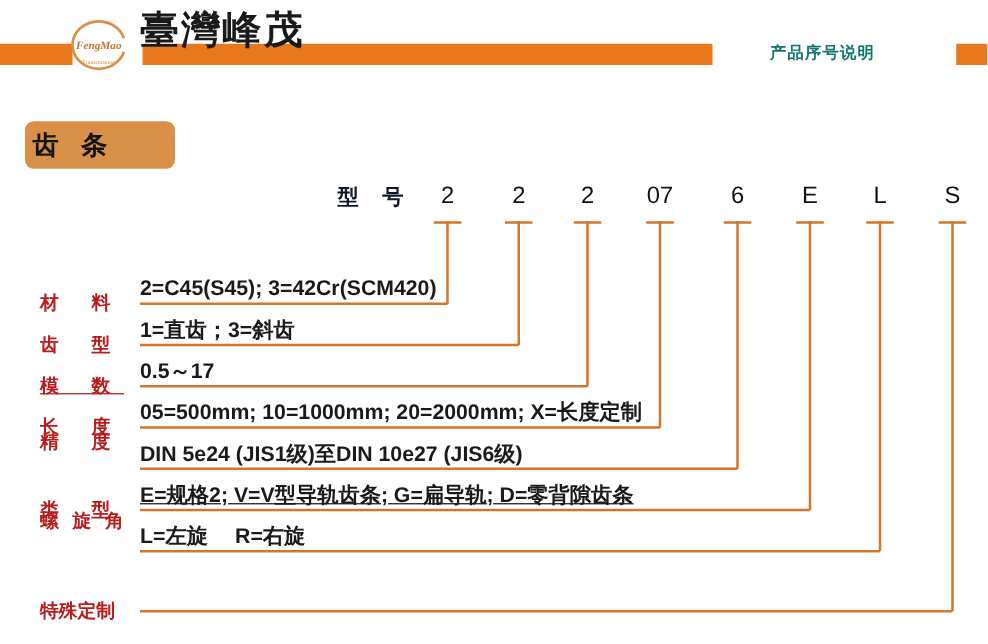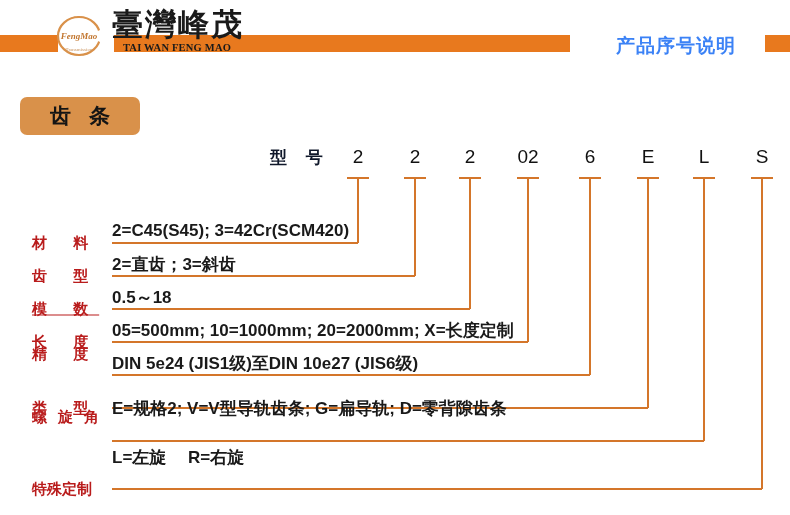--- a/index.html
+++ b/index.html
@@ -64,37 +64,36 @@
     color: #1a1a1a;
     letter-spacing: 0.2px;
     line-height: 14px;
     margin-top: 2px;
     white-space: nowrap;
   }
 
   #header-title {
     position: absolute;
     left: 616px; top: 33px;
-    font-size: 19px;
-    font-weight: bold;
-    color: #3b82f6;
+    font-size: 13px;
+    font-weight: bold;
+    color: #0f766e;
     letter-spacing: 1px;
     white-space: nowrap;
   }
 
   
   #section-title {
     position: absolute;
     left: 20px; top: 97px;
     width: 120px; height: 38px;
     background: #D9914A;
     border-radius: 7px;
     display: flex;
     align-items: center;
-    justify-content: center;
   }
   #section-title-text {
     font-size: 21px;
     font-weight: bold;
     color: #141414;
     letter-spacing: 6px;
     text-indent: 6px;
   }
 
   
@@ -175,36 +174,35 @@
         <path d="M40 11 A21 19 0 0 0 14 11" fill="none" stroke="#D9914A" stroke-width="1" stroke-dasharray="1.5,2"></path>
         <path d="M14 41 A21 19 0 0 0 40 41" fill="none" stroke="#D9914A" stroke-width="1" stroke-dasharray="1.5,2"></path>
         <path d="M48 20 a10 12 0 0 1 0 12" fill="none" stroke="#ffffff" stroke-width="7"></path>
         <text x="27" y="29" font-family="Liberation Serif, serif" font-size="9" font-style="italic" font-weight="bold" fill="#C2762F" text-anchor="middle">FengMao</text>
         <text x="27" y="41" font-family="Liberation Serif, serif" font-size="5" fill="#C9925C" text-anchor="middle">Transmission</text>
       </svg>
     </div>
 
     <div id="logo-text">
       <div id="logo-cn">臺灣峰茂</div>
-      <div id="logo-en">TAI WAN FENG MAO</div>
     </div>
 
     <div id="header-title">产品序号说明</div>
   </div>
 
   <div id="section-title">
     <span id="section-title-text">齿 条</span>
   </div>
 
   <div id="code-label">型 号</div>
   <div id="code-chars">
       <div class="code-char" style="left: 358px;">2</div>
       <div class="code-char" style="left: 415px;">2</div>
       <div class="code-char" style="left: 470px;">2</div>
-      <div class="code-char" style="left: 528px;">02</div>
+      <div class="code-char" style="left: 528px;">07</div>
       <div class="code-char" style="left: 590px;">6</div>
       <div class="code-char" style="left: 648px;">E</div>
       <div class="code-char" style="left: 704px;">L</div>
       <div class="code-char" style="left: 762px;">S</div>
     </div>
 
   <div id="connectors">
       <div class="tee-h" style="left: 347px; top: 177px; width: 22px;"></div>
       <div class="v-line" style="left: 357px; top: 177px; height: 66px;"></div>
       <div class="h-line" style="left: 112px; top: 242px; width: 246px;"></div>
@@ -235,21 +233,21 @@
       <div class="row-label spaced" style="top: 276px;">齿 型</div>
       <div class="row-label spaced" style="top: 309px; text-decoration: underline;">模 数</div>
       <div class="row-label spaced" style="top: 342px;">长 度</div>
       <div class="row-label spaced" style="top: 354px;">精 度</div>
       <div class="row-label spaced" style="top: 408px;">类 型</div>
       <div class="row-label spaced" style="top: 417px;">螺旋角</div>
       <div class="row-label" style="top: 489px;">特殊定制</div>
     </div>
   <div id="row-descs">
       <div class="row-desc" style="top: 231px;">2=C45(S45); 3=42Cr(SCM420)</div>
-      <div class="row-desc" style="top: 264px;">2=直齿；3=斜齿</div>
-      <div class="row-desc" style="top: 297px;">0.5～18</div>
+      <div class="row-desc" style="top: 264px;">1=直齿；3=斜齿</div>
+      <div class="row-desc" style="top: 297px;">0.5～17</div>
       <div class="row-desc" style="top: 330px;">05=500mm; 10=1000mm; 20=2000mm; X=长度定制</div>
       <div class="row-desc" style="top: 363px;">DIN 5e24 (JIS1级)至DIN 10e27 (JIS6级)</div>
-      <div class="row-desc" style="top: 408px;">E=规格2; V=V型导轨齿条; G=扁导轨; D=零背隙齿条</div>
-      <div class="row-desc" style="top: 429px; margin-top: 28px;">L=左旋　 R=右旋</div>
+      <div class="row-desc" style="top: 396px; text-decoration: underline;">E=规格2; V=V型导轨齿条; G=扁导轨; D=零背隙齿条</div>
+      <div class="row-desc" style="top: 429px;">L=左旋　 R=右旋</div>
     </div>
 
 </div>
 
 </body></html>

